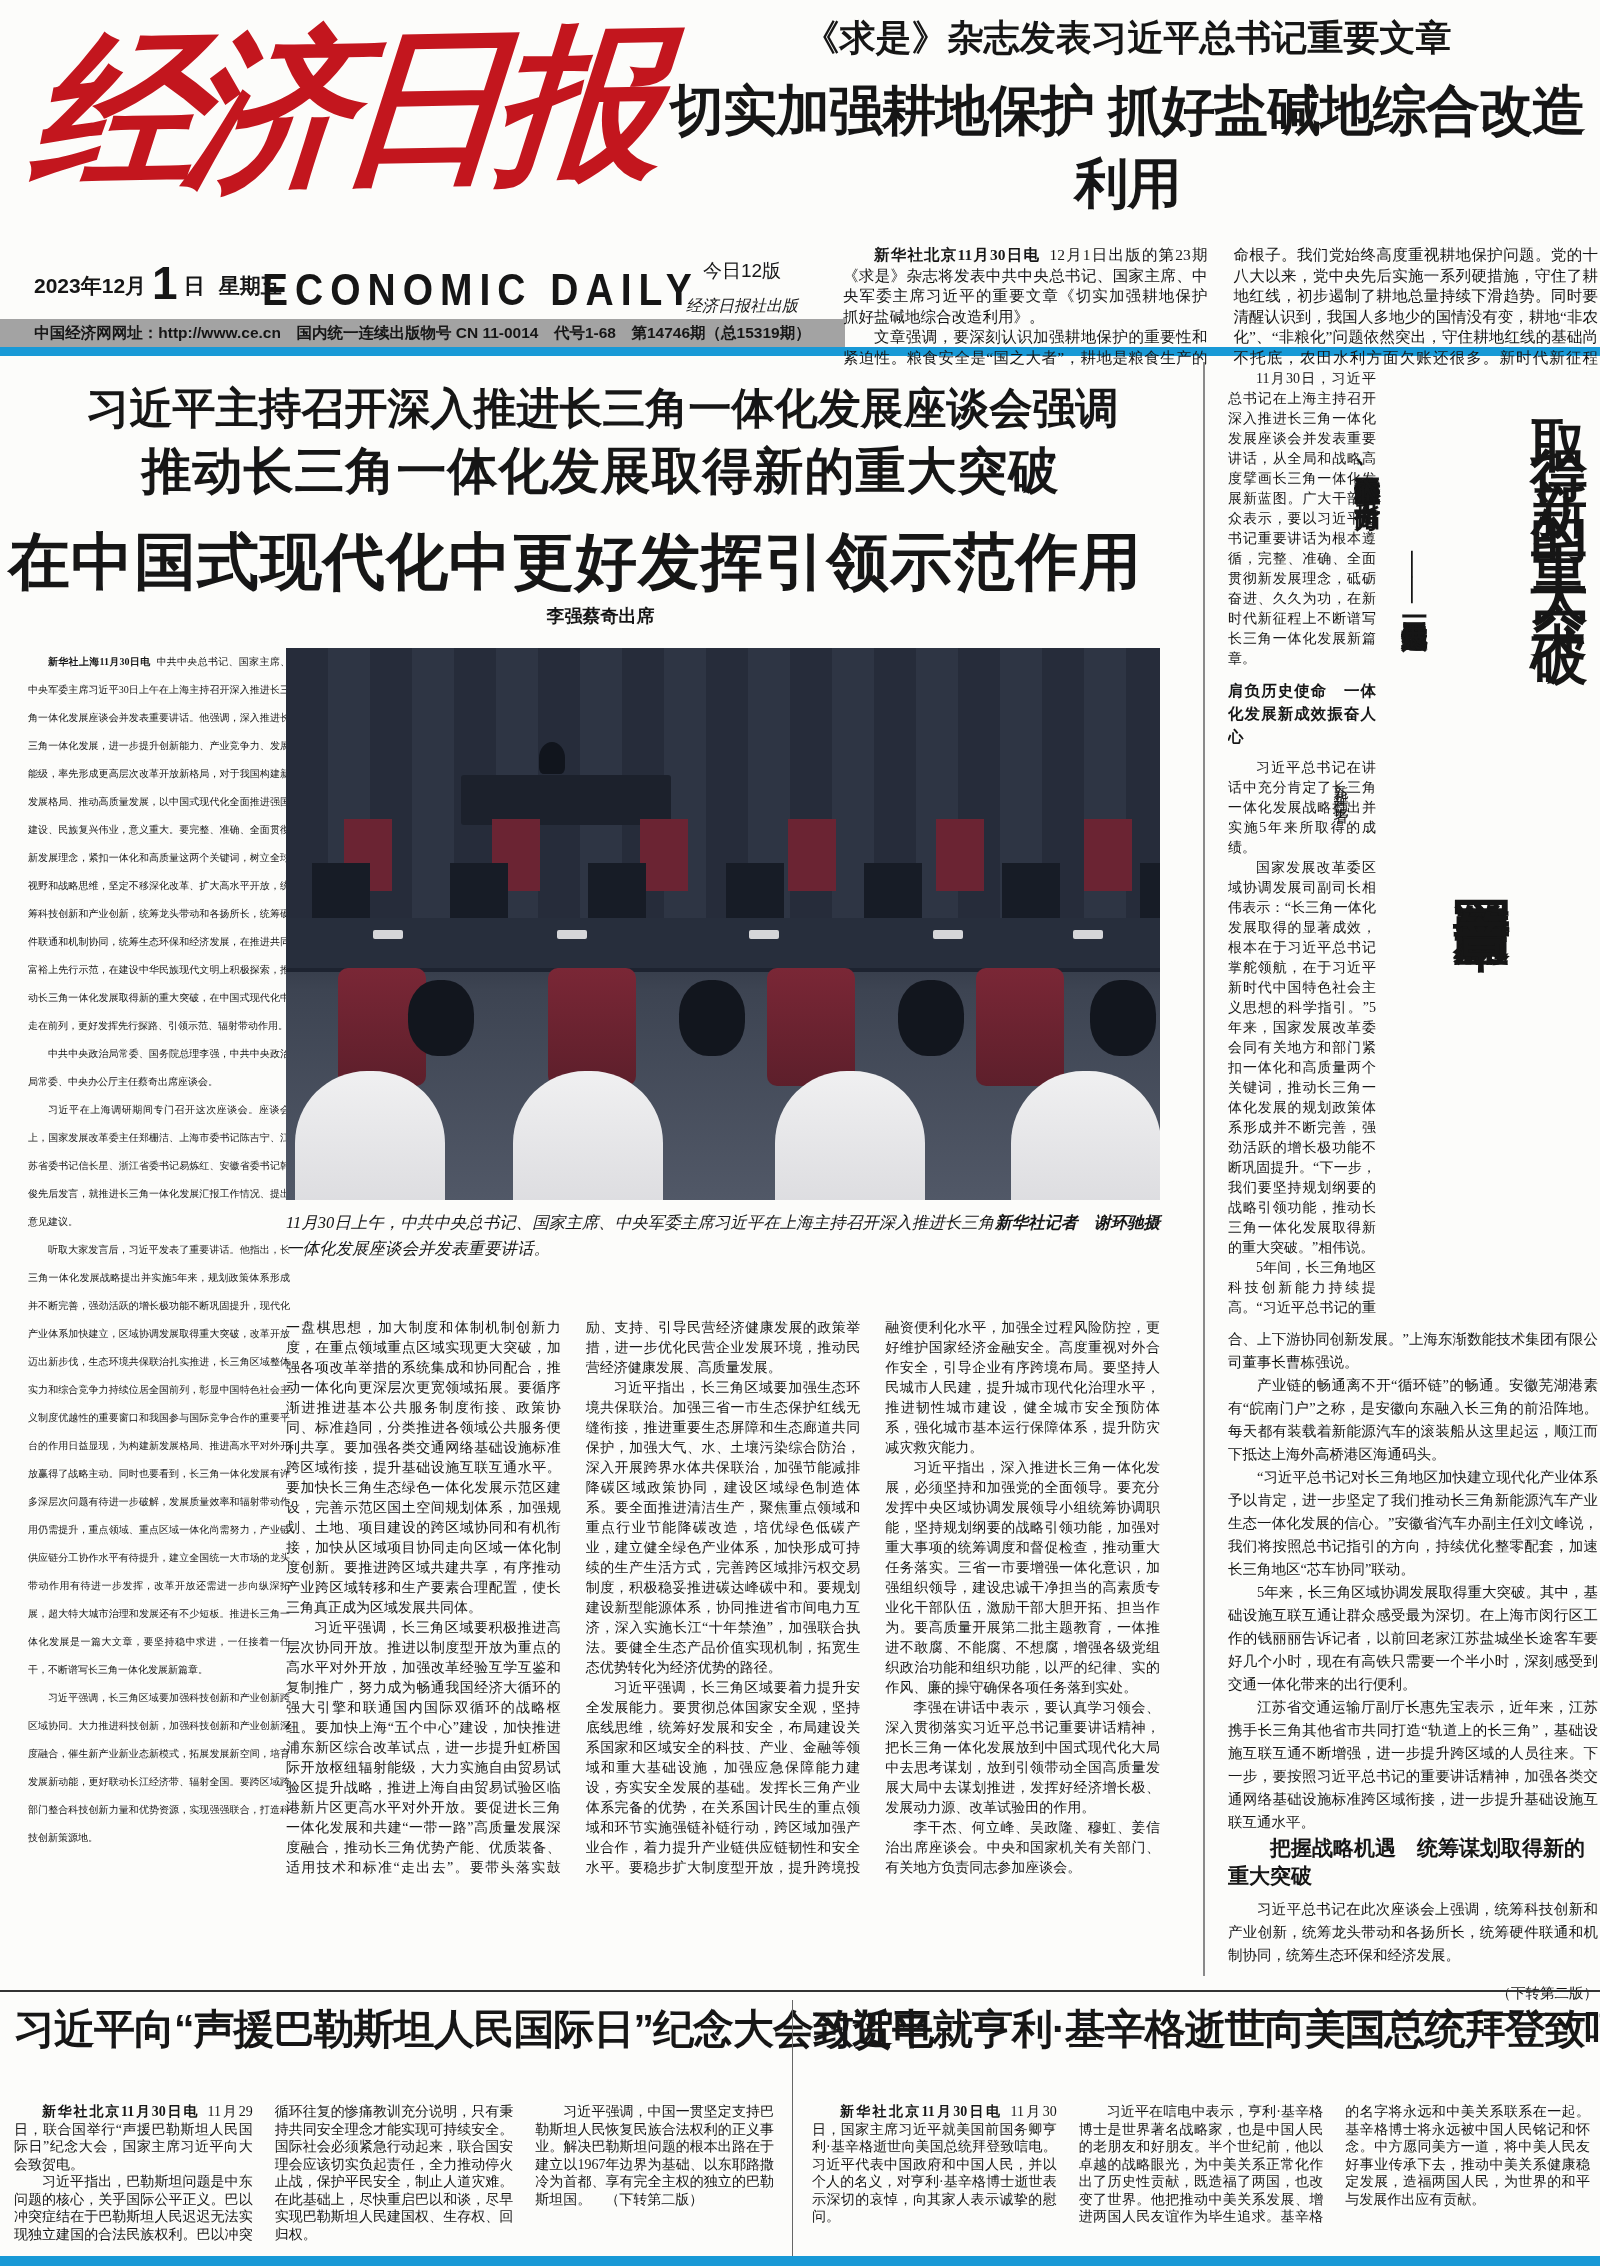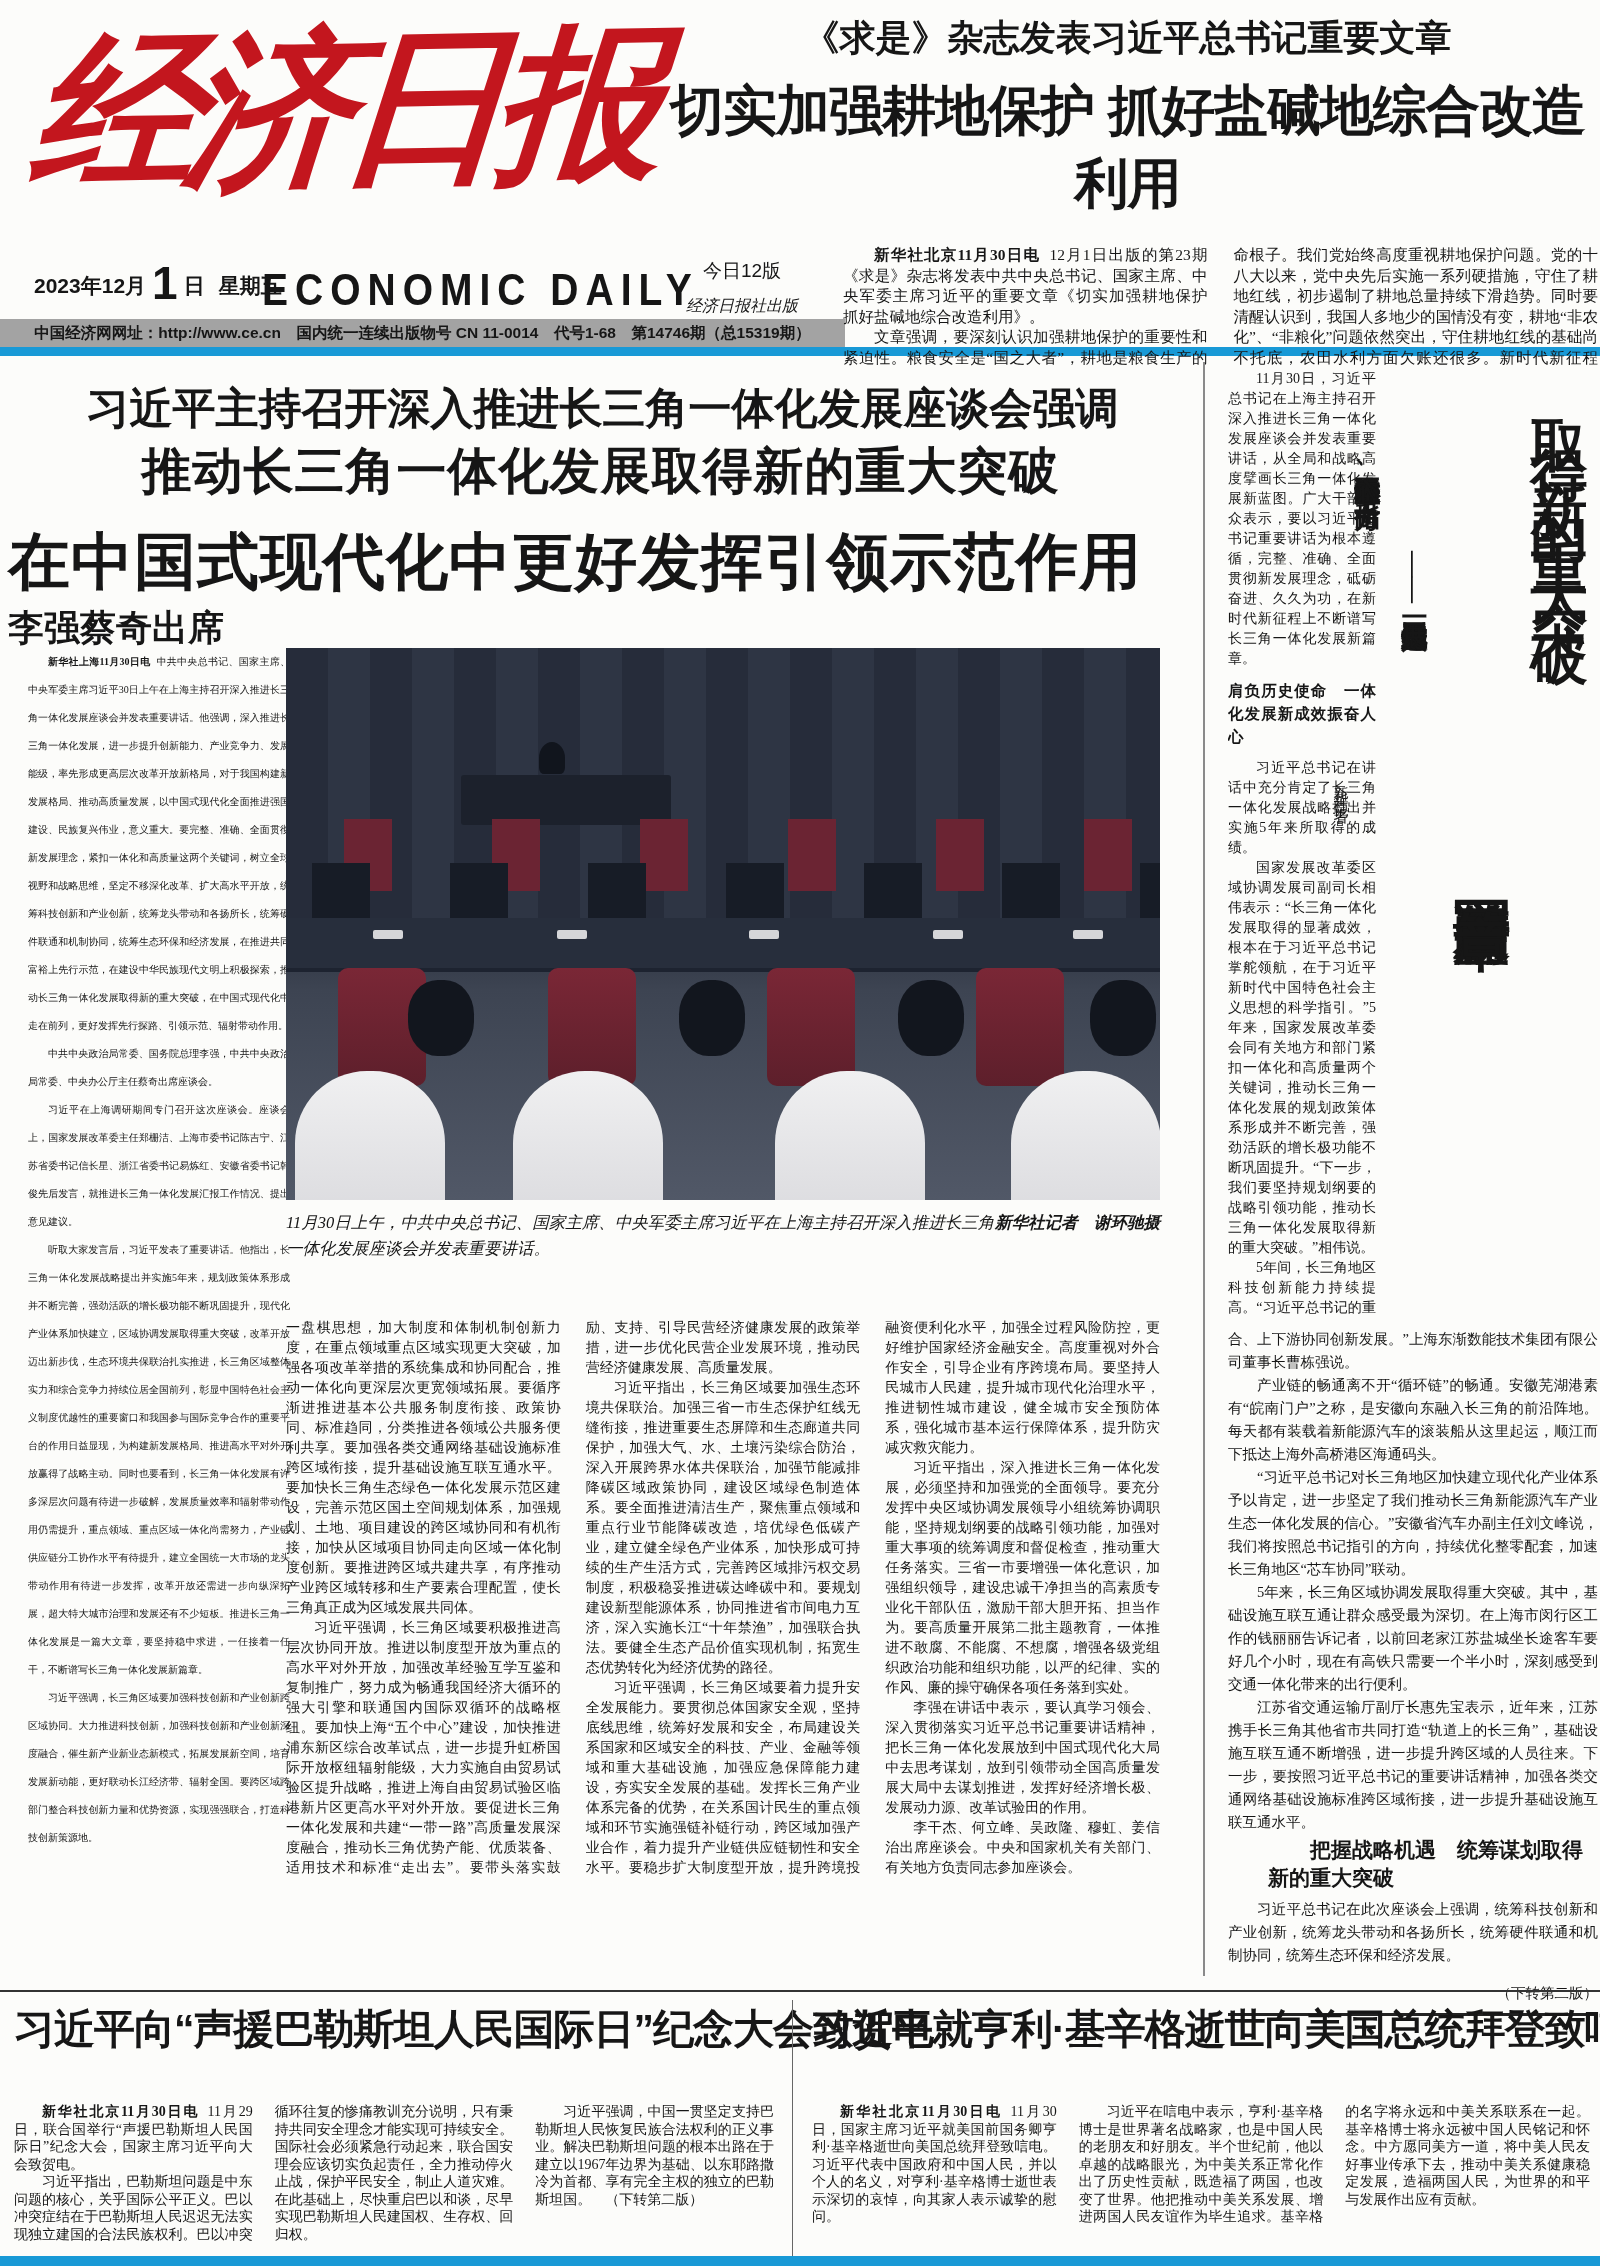--- a/index.html
+++ b/index.html
@@ -35,22 +35,22 @@
   .para{margin:0;text-indent:2em;}
   .para.cont{text-indent:0;}
   .dateline{margin-right:.6em;}
   
   .main-kicker{position:absolute;left:20px;top:380px;width:1165px;text-align:center;
         font-size:43px;font-weight:800;font-family:"Liberation Sans",sans-serif;}
   .main-h1{position:absolute;left:8px;top:438px;width:1185px;text-align:center;
         font-size:50px;font-weight:900;letter-spacing:1px;font-family:"Liberation Sans",sans-serif;}
   .main-h2{position:absolute;left:8px;top:520px;width:1185px;
         font-size:62px;font-weight:900;letter-spacing:1px;font-family:"Liberation Sans",sans-serif;}
-  .main-byline{position:absolute;left:8px;top:604px;width:1185px;text-align:left;
-        font-size:36px;font-weight:700;}
+  .main-byline{position:absolute;left:8px;top:604px;width:1185px;text-align:center;
+        font-size:18px;font-weight:700;}
   
   .col1{position:absolute;left:28px;top:648px;width:262px;height:1332px;overflow:hidden;
         font-size:10px;line-height:28px;text-align:justify;}
   .underphoto{position:absolute;left:286px;top:1318px;width:874px;height:664px;overflow:hidden;
         column-count:3;column-gap:25px;font-size:14px;line-height:20px;text-align:justify;}
   .caption{position:absolute;left:286px;top:1210px;width:874px;font-size:16.5px;line-height:26px;
         font-style:italic;}
   .caption .credit{float:right;font-weight:600;}
   .main-vrule{position:absolute;left:1203px;top:362px;width:2px;height:1614px;background:#8a8a8a;}
   .section-rule{position:absolute;left:0;top:1990px;width:1600px;height:2px;background:#333;}
@@ -84,21 +84,21 @@
   .rb-vertical{position:absolute;right:0;top:0;height:955px;writing-mode:vertical-rl;}
   .rb-title-a{font-size:57px;font-weight:900;letter-spacing:30px;padding-top:8px;
         font-family:"Liberation Sans",sans-serif;}
   .rb-title-b{font-size:57px;font-weight:900;letter-spacing:2px;padding-top:488px;
         font-family:"Liberation Sans",sans-serif;}
   .rb-sub-a{font-size:26px;font-weight:600;padding-top:186px;margin-left:12px;margin-right:12px;}
   .rb-sub-b{font-size:26px;font-weight:600;padding-top:92px;}
   .rb-credit{font-size:15px;letter-spacing:6px;padding-top:408px;margin-left:10px;}
   .rb-flow{margin-top:8px;height:502px;overflow:hidden;font-size:14.5px;line-height:23px;text-align:justify;}
   .rb-subhead2{margin-top:6px;font-size:21px;font-weight:800;line-height:28px;text-indent:2em;
-        font-family:Liberation Serif, serif;margin-left:40px;}
+        font-family:Liberation Mono, monospace;}
   .rb-closing{margin-top:6px;font-size:14.5px;line-height:23px;text-align:justify;text-indent:2em;}
   .rb-jump{text-align:right;font-size:14.5px;line-height:23px;}
   .rb-bottom-rule{margin-top:8px;height:3px;background:#222;}
   
   .bottom-left{position:absolute;left:14px;top:2002px;width:760px;}
   .bottom-right{position:absolute;left:812px;top:2002px;width:778px;}
   .bottom-headline{font-size:41px;font-weight:900;text-align:center;white-space:nowrap;
         font-family:"Liberation Sans",sans-serif;letter-spacing:-1px;}
   .bottom-body{margin-top:46px;height:156px;overflow:hidden;column-count:3;column-gap:22px;
         font-size:14px;line-height:17.5px;text-align:justify;}

